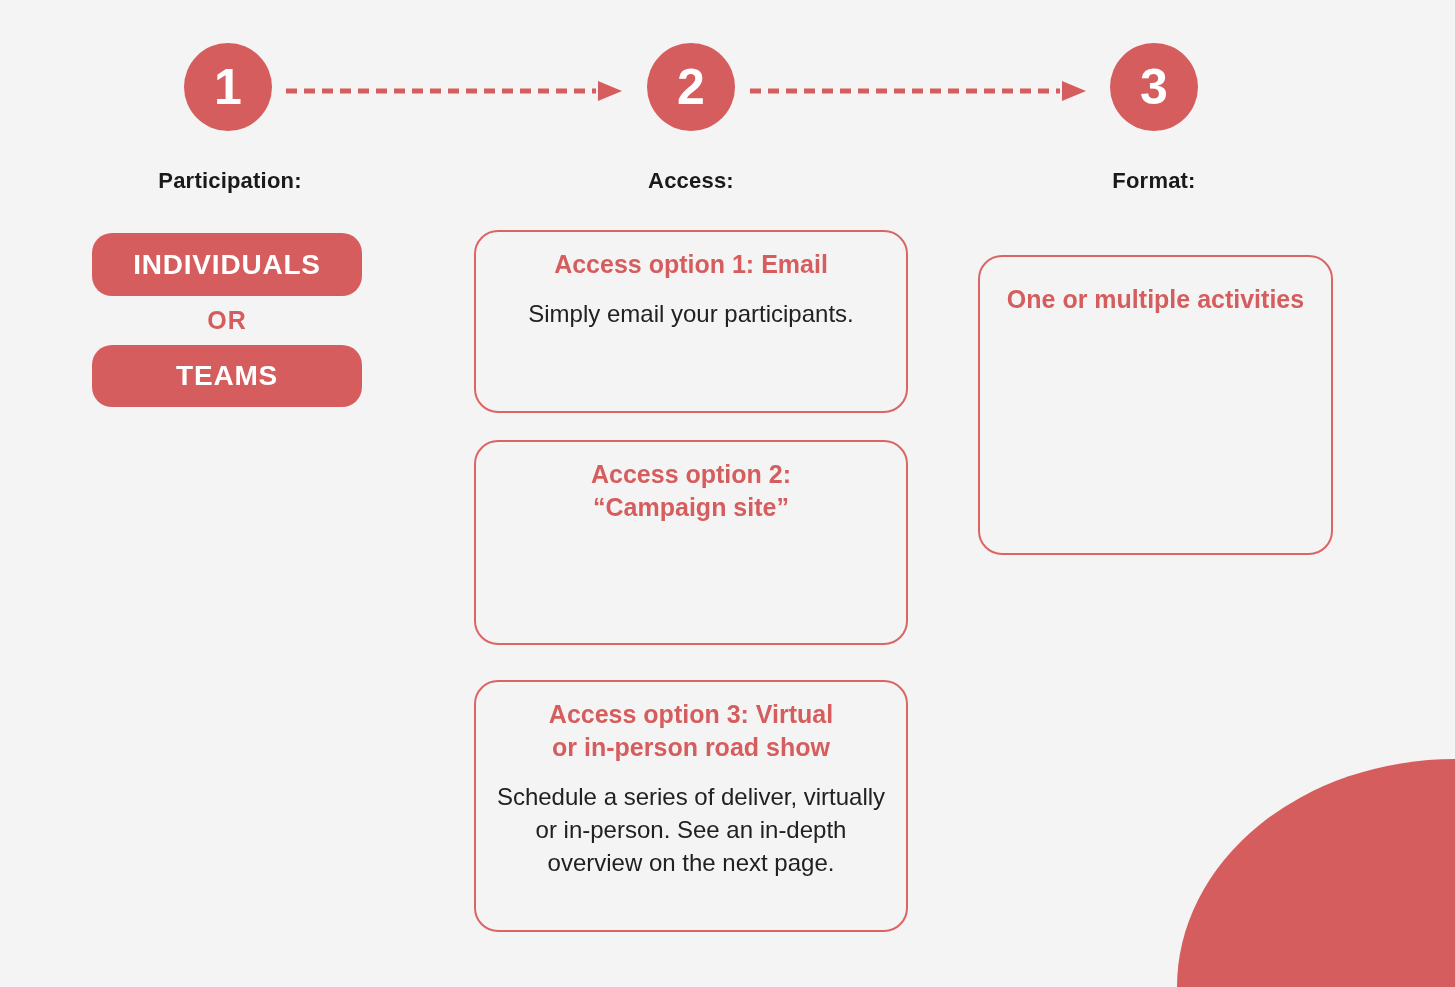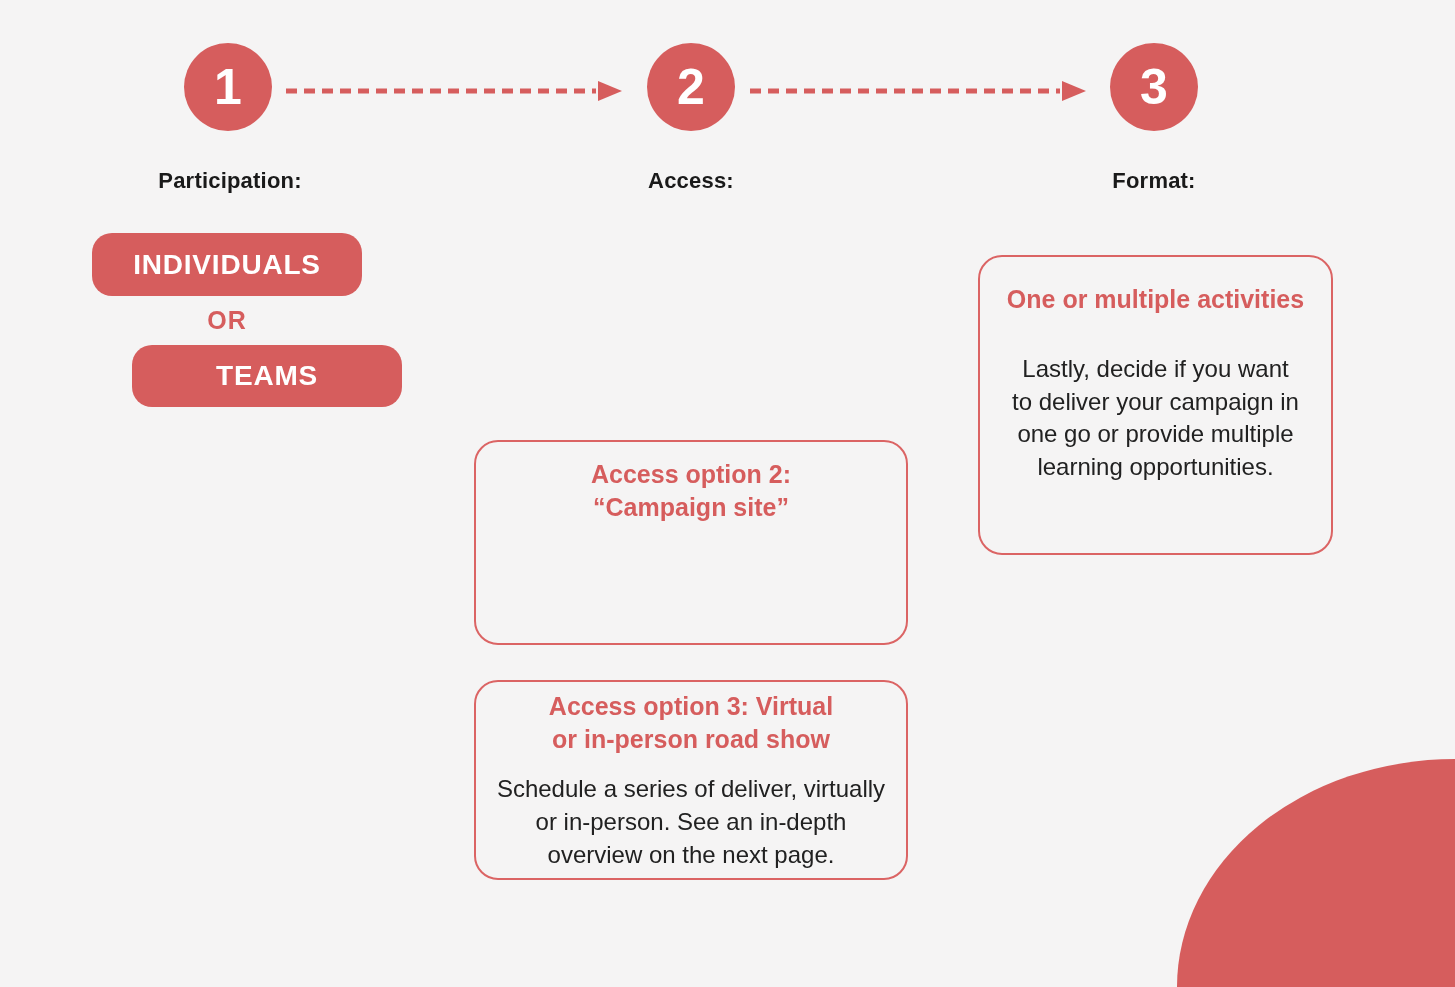--- a/index.html
+++ b/index.html
@@ -70,21 +70,21 @@
     background: var(--accent);
     color: var(--button-text);
     display: flex;
     align-items: center;
     justify-content: center;
     font-size: 28px;
     font-weight: bold;
     letter-spacing: 0.8px;
   }
   .pill-button.individuals { top: 233px; height: 63px; }
-  .pill-button.teams { top: 345px; height: 62px; margin-left: 40px; }
+  .pill-button.teams { top: 345px; height: 62px; }
   .or-separator {
     position: absolute;
     left: 92px;
     top: 306px;
     width: 270px;
     text-align: center;
     font-size: 25px;
     font-weight: bold;
     color: var(--accent);
     letter-spacing: 1px;
@@ -105,21 +105,21 @@
     white-space: pre-line;
   }
   .card .card-body {
     font-size: 24px;
     line-height: 33px;
     color: var(--body-text);
     white-space: pre-line;
   }
   .card.access-1 { left: 474px; top: 230px; width: 434px; height: 183px; padding-top: 16px; }
   .card.access-2 { left: 474px; top: 440px; width: 434px; height: 205px; padding-top: 16px; }
-  .card.access-3 { left: 474px; top: 680px; width: 434px; height: 200px; padding-top: 8px; }
+  .card.access-3 { left: 474px; top: 680px; width: 434px; height: 252px; padding-top: 16px; }
   .card.access-1 .card-body,
   .card.access-2 .card-body,
   .card.access-3 .card-body { margin-top: 16px; }
 
   .card.format-1 { left: 978px; top: 235px; width: 355px; height: 300px; padding-top: 26px; margin-top: 20px; }
   .card.format-1 .card-body { margin-top: 37px; line-height: 32.5px; }
 
   
   .corner-shape {
     position: absolute;
@@ -156,35 +156,35 @@
   </svg>
 
   <div class="col-heading h1">Participation:</div>
   <div class="col-heading h2">Access:</div>
   <div class="col-heading h3">Format:</div>
 
   <div class="pill-button individuals">INDIVIDUALS</div>
   <div class="or-separator">OR</div>
   <div class="pill-button teams">TEAMS</div>
 
+  <div class="card access-1">
+    <div class="card-title">Access option 1: Email</div>
+    <div class="card-body">Simply email your participants.</div>
+  </div>
   <div class="card access-2">
     <div class="card-title">Access option 2:
 “Campaign site”</div>
   </div>
   <div class="card access-3">
     <div class="card-title">Access option 3: Virtual
 or in-person road show</div>
     <div class="card-body">Schedule a series of deliver, virtually
 or in-person. See an in-depth
 overview on the next page.</div>
   </div>
 
   <div class="card format-1">
     <div class="card-title">One or multiple activities</div>
-    <div class="card-body">Lastly, decide if you want
-to deliver your campaign in
-one go or provide multiple
-learning opportunities.</div>
   </div>
 
   <div class="corner-shape"></div>
 
 </div>
 
 </body></html>

